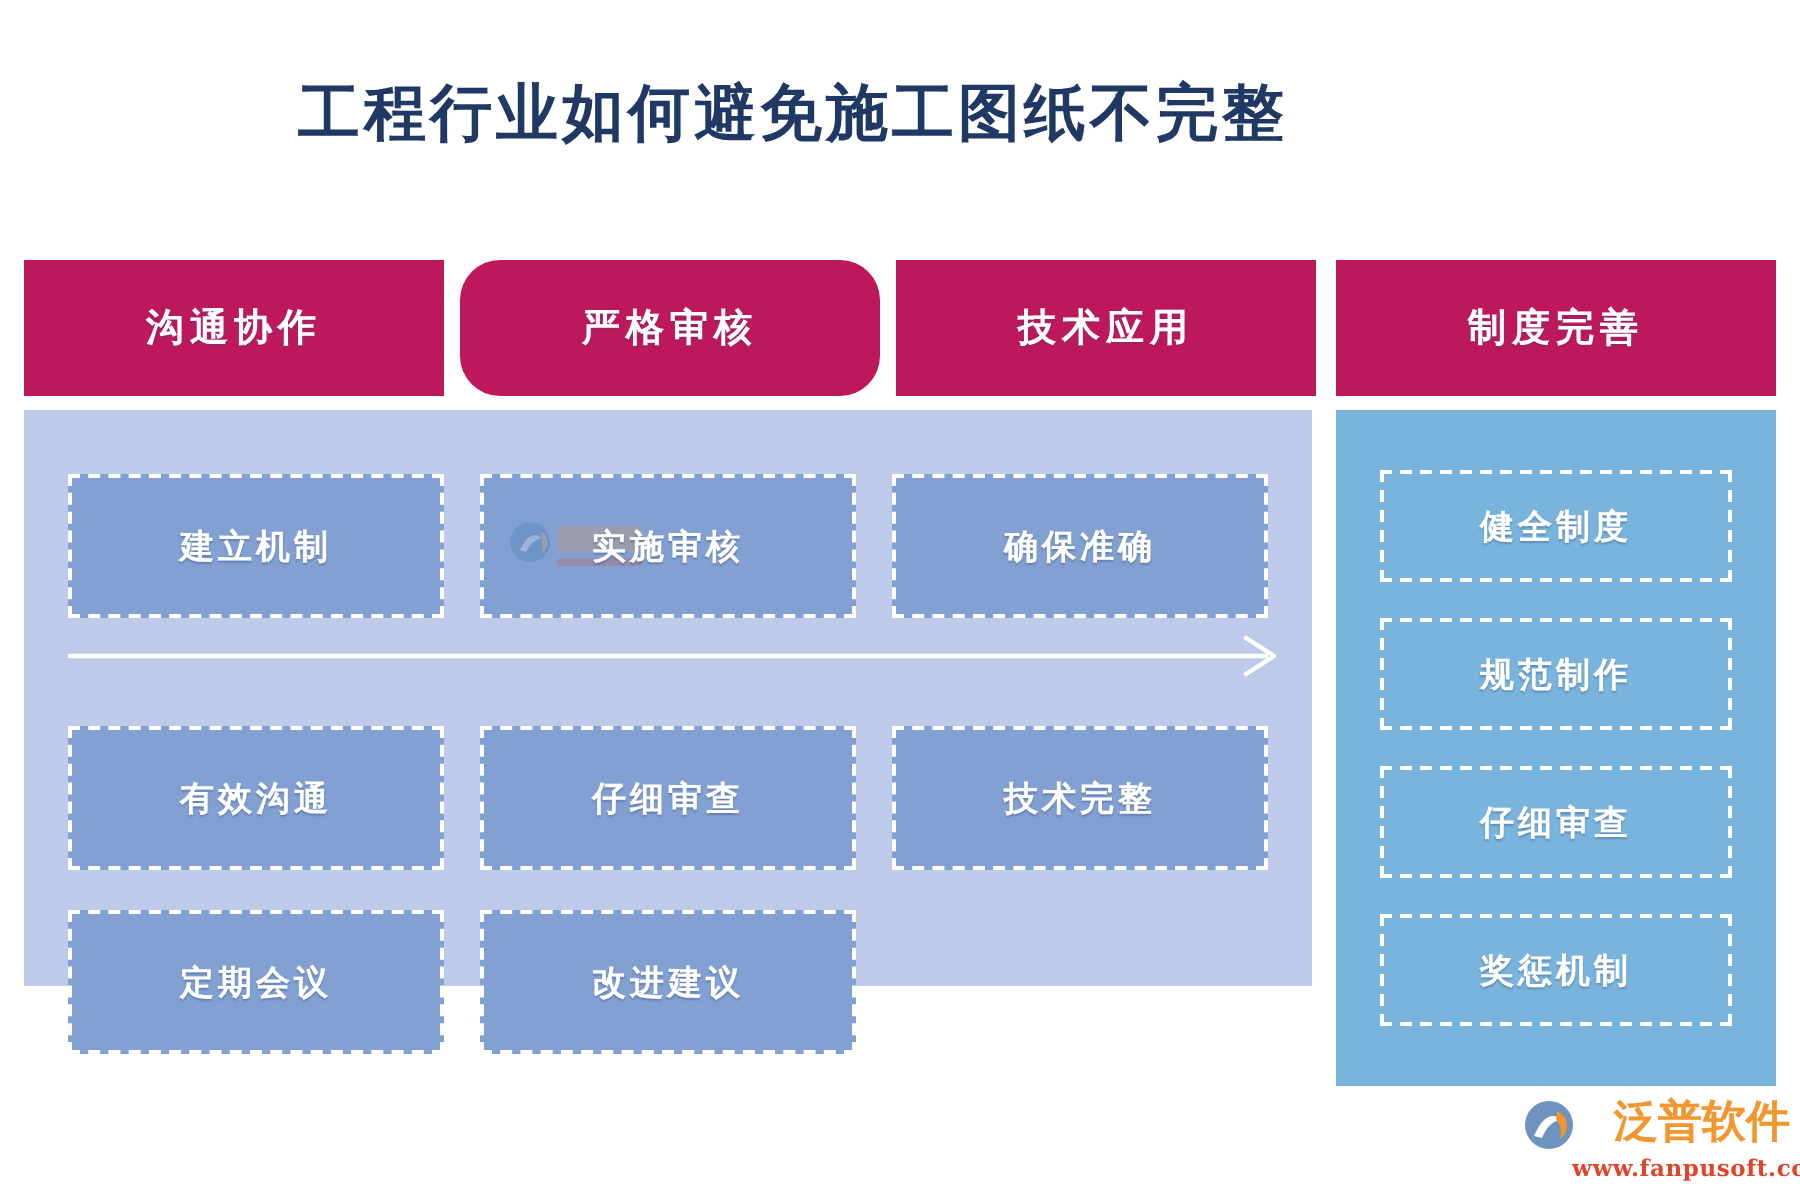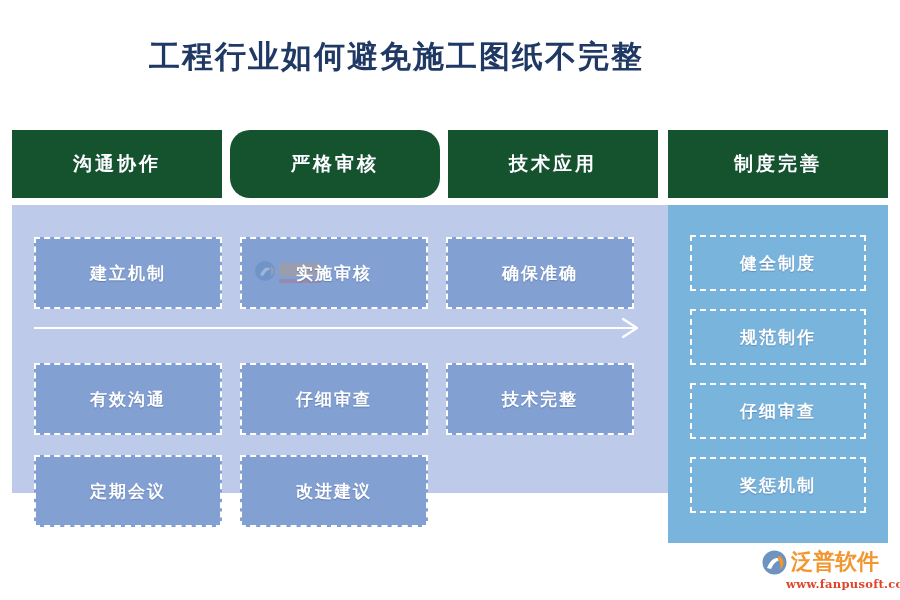--- a/index.html
+++ b/index.html
@@ -42,21 +42,21 @@
     position: absolute;
     left: 12px;
     top: 130px;
     width: 876px;
     height: 68px;
   }
   .header-box {
     position: absolute;
     top: 0;
     height: 68px;
-    background: #14532d;
+    background: #be185d;
     display: flex;
     align-items: center;
     justify-content: center;
   }
   .header-box .hb-label {
     color: #ffffff;
     font-size: 19px;
     font-weight: 700;
     letter-spacing: 3px;
     font-family: "DejaVu Serif", "Liberation Serif", serif;
@@ -69,21 +69,20 @@
   .header-box.hb-3 { left: 656px; width: 220px; }
 
   
   .left-panel {
     position: absolute;
     left: 12px;
     top: 205px;
     width: 644px;
     height: 288px;
     background: #bdcaea;
-    padding-left: 30px;
   }
 
   .card {
     position: absolute;
     border: 2px dashed #ffffff;
     background: #82a0d2;
     display: flex;
     align-items: center;
     justify-content: center;
     box-sizing: border-box;
@@ -155,21 +154,21 @@
   .brand-logo {
     position: absolute;
     left: 762px;
     top: 548px;
     width: 132px;
     height: 46px;
   }
   .brand-row {
     display: flex;
     align-items: center;
-    gap: 4px;
+    gap: 20px;
     height: 28px;
   }
   .brand-mark {
     width: 25px;
     height: 25px;
     flex: 0 0 auto;
   }
   .brand-name {
     font-size: 22px;
     font-weight: 700;

